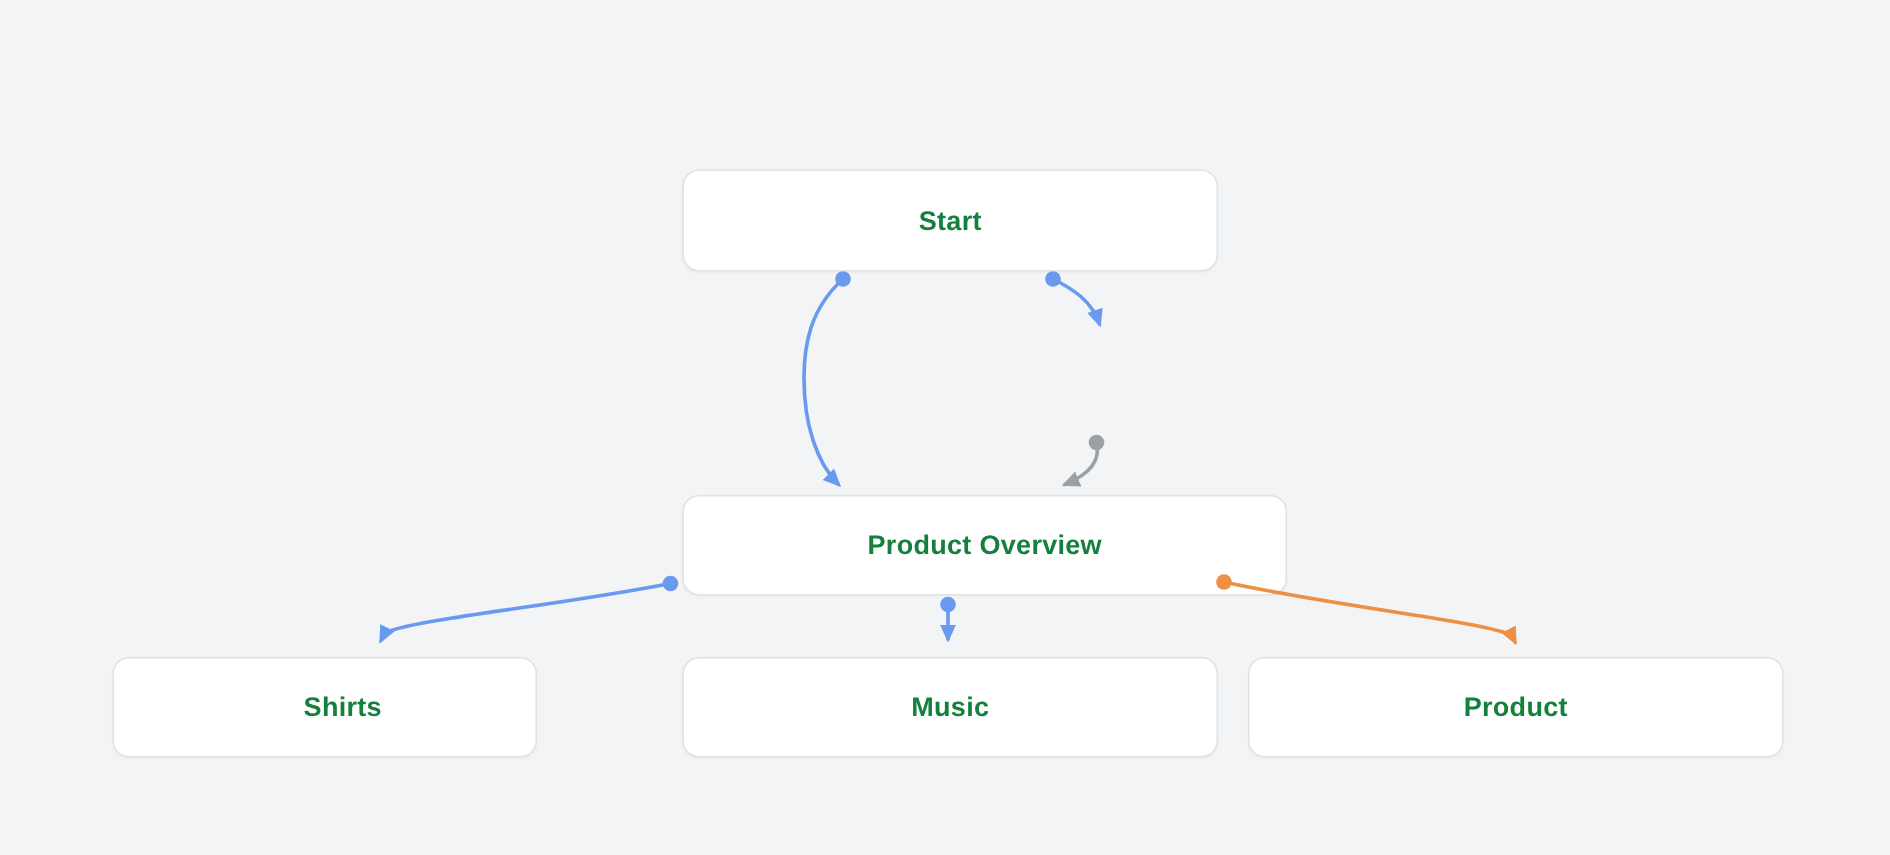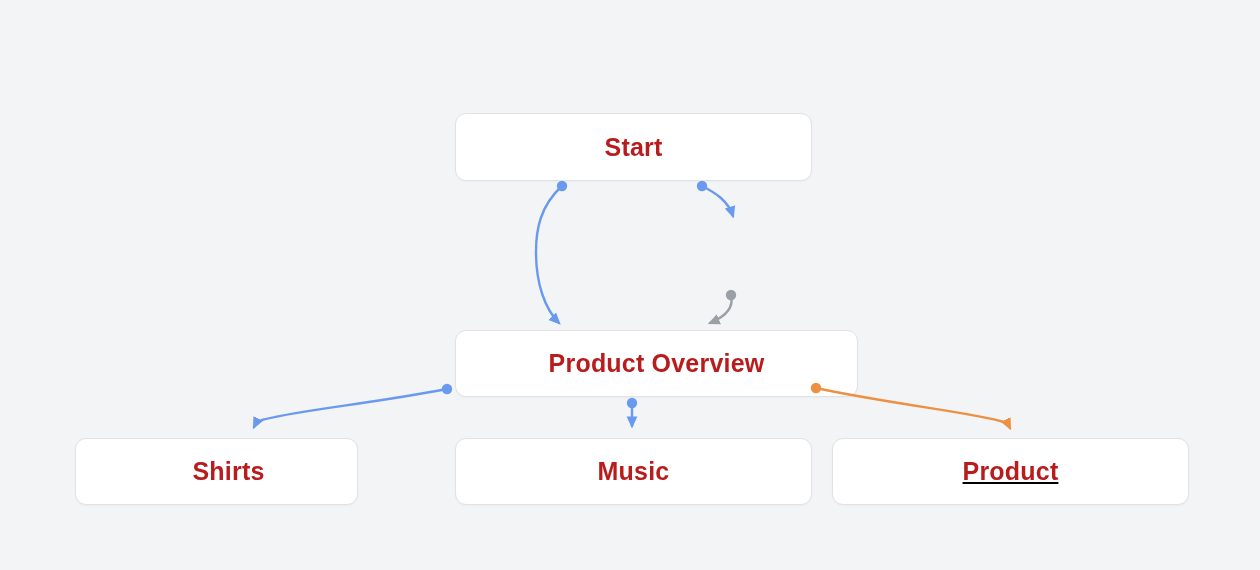--- a/index.html
+++ b/index.html
@@ -28,35 +28,35 @@
     box-sizing: border-box;
     background: #ffffff;
     border: 1px solid #e0e2e6;
     border-radius: 11px;
     display: flex;
     align-items: center;
     justify-content: center;
     box-shadow: 0 1px 2px rgba(60,64,67,0.04);
   }
   .node .label {
-    font-size: 25px;
+    font-size: 18px;
     font-weight: 600;
     letter-spacing: 0.2px;
-    color: #b91c1c;
+    color: #15803d;
     white-space: nowrap;
   }
   .edge { fill: none; stroke-width: 2.4; stroke-linecap: round; }
 
   
   #node-start            { left: 455px; top: 113px; width: 357px; height: 68px; }
   #node-artist-overview  { left: 553px; top: 222px; width: 358px; height: 68px; }
   #node-product-overview { left: 455px; top: 330px; width: 403px; height: 67px; }
   #node-shirts           { left:  75px; top: 438px; width: 283px; height: 67px; padding-left: 24px; }
   #node-music            { left: 455px; top: 438px; width: 357px; height: 67px; text-align: right; }
-  #node-product          { left: 832px; top: 438px; width: 357px; height: 67px; text-decoration: underline; }
+  #node-product          { left: 832px; top: 438px; width: 357px; height: 67px; }
 </style>
 </head>
 <body>
 
 <div class="canvas">
 
   <div class="node" id="node-start">
     <span class="label">Start</span>
   </div>
 

